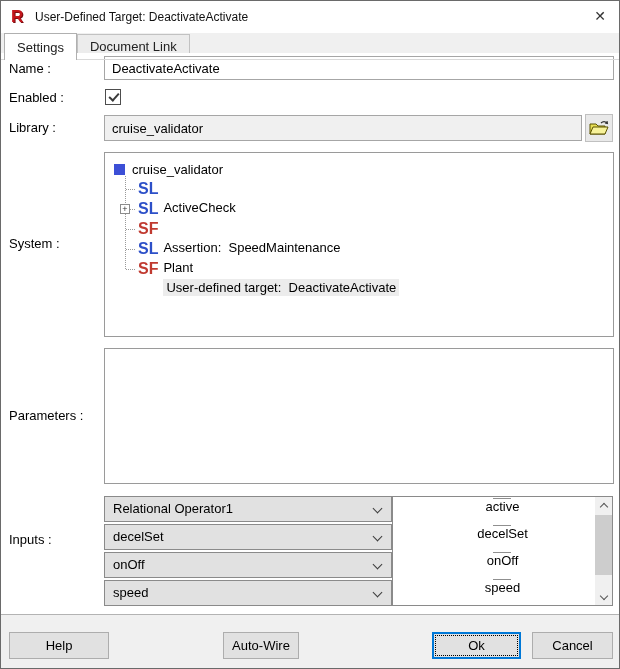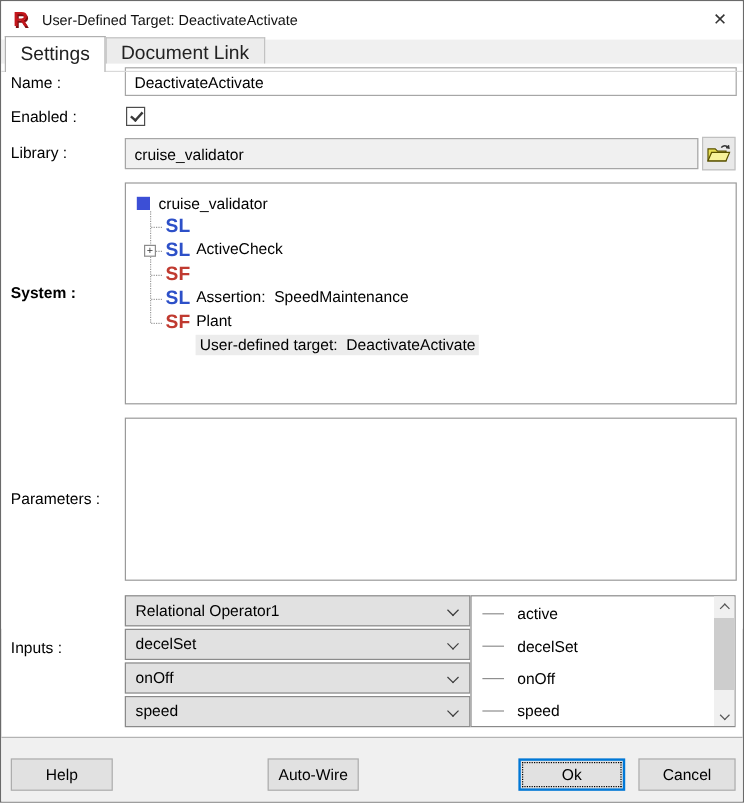--- a/index.html
+++ b/index.html
@@ -7,21 +7,21 @@
   .window{position:relative;width:620px;height:669px;background:#ffffff;border:1px solid #6a6a6a;overflow:hidden;}
 
   
   .titlebar{position:absolute;top:0;left:0;right:0;height:32px;background:#ffffff;}
   .logo{position:absolute;left:10px;top:6px;font-size:17px;font-weight:800;color:#c4161c;text-shadow:1px 1px 0 #7a0d10;}
   .title{position:absolute;left:34px;top:9px;font-size:12px;color:#111;}
   .close{position:absolute;right:13px;top:7px;font-size:14px;color:#333;cursor:pointer;line-height:16px;}
 
   
   .tabbar{position:absolute;top:32px;left:0;right:0;height:26px;background:#f0f0f0;display:flex;align-items:flex-end;padding-left:3px;}
-  .tab{font-size:16px;padding:4px 12px 5px 12px;border:1px solid #c2c2c2;border-bottom:none;background:#ececec;color:#222;position:relative;cursor:pointer;}
+  .tab{font-size:13px;padding:4px 12px 5px 12px;border:1px solid #c2c2c2;border-bottom:none;background:#ececec;color:#222;position:relative;cursor:pointer;}
   .tab.active{background:#ffffff;border-color:#b0b0b0;z-index:3;padding-top:6px;margin-bottom:-1px;}
   .content-border{position:absolute;top:58px;left:0;right:0;height:1px;background:#d9d9d9;z-index:1;}
 
   
   .content{position:absolute;top:52px;left:0;right:0;height:471px;background:#ffffff;}
   .flabel{position:absolute;left:8px;font-size:13px;color:#000;}
 
   .textinput{position:absolute;border:1px solid #a6a6a6;background:#fff;font-family:"Liberation Sans",sans-serif;font-size:13px;padding:0 7px;color:#000;outline:none;}
   .readonly{background:#f0f0f0;}
 
@@ -49,21 +49,21 @@
   .badge.sf{color:#c03a30;}
   .tree-label{white-space:pre;color:#000;margin-top:36px;}
   .tree-label.sel{background:#ececec;padding:1px 3px;}
   .expander{position:absolute;left:15px;top:5px;width:10px;height:10px;border:1px solid #8c8c8c;background:#fff;font-size:9px;line-height:8px;text-align:center;color:#333;cursor:pointer;}
 
   
   .dropdown{position:absolute;left:103px;width:288px;height:26px;background:#e1e1e1;border:1px solid #8a8a8a;font-size:13px;line-height:24px;padding-left:8px;cursor:pointer;color:#000;}
   .chev{position:absolute;width:7px;height:7px;border-right:1px solid #3c3c3c;border-bottom:1px solid #3c3c3c;}
   .chev.down{transform:rotate(45deg);right:10px;top:8px;}
   .signals{position:absolute;left:391px;top:443px;width:221px;height:110px;background:#fff;border:1px solid #8a8a8a;}
-  .sig-row{display:flex;align-items:center;height:27px;padding-top:1px;}
+  .sig-row{display:flex;align-items:center;height:27px;padding-top:1px;flex-direction:column;}
   .sig-dash{width:18px;height:0;border-top:1px solid #8f8f8f;margin:0 11px 0 9px;flex:none;}
   .sig-label{font-size:13px;color:#000;}
 
   
   .scrollbar{position:absolute;top:0;right:0;bottom:0;width:17px;background:#f0f0f0;}
   .scroll-btn{position:absolute;left:0;width:17px;height:16px;display:flex;align-items:center;justify-content:center;cursor:pointer;}
   .scroll-btn .s-chev{width:6px;height:6px;border-right:1px solid #555;border-bottom:1px solid #555;}
   .scroll-btn.up{top:0;}  .scroll-btn.up .s-chev{transform:rotate(-135deg);margin-top:3px;}
   .scroll-btn.dn{bottom:0;}.scroll-btn.dn .s-chev{transform:rotate(45deg);margin-bottom:3px;}
   .scroll-thumb{position:absolute;left:0;top:18px;width:17px;height:60px;background:#cdcdcd;cursor:pointer;}
@@ -102,21 +102,21 @@
     <input class="textinput readonly" style="left: 103px; top: 62px; width: 478px; height: 26px;" value="cruise_validator">
     <div class="folderbtn" style="left:584px;top:61px;">
       <svg width="20" height="16" viewBox="0 0 20 16">
         <path d="M1 4 h6 l2 2 h7 v8 H1 Z" fill="#e8df55" stroke="#5a5200" stroke-width="1"></path>
         <path d="M1 14 L4 7 H19 L16 14 Z" fill="#f7f29a" stroke="#5a5200" stroke-width="1"></path>
         <path d="M12 3 q3 -3 6 0" stroke="#333" fill="none" stroke-width="1.2"></path>
         <path d="M18 1 l0.4 2.4 L16 3" stroke="#333" fill="none" stroke-width="1.2"></path>
       </svg>
     </div>
 
-    <span class="flabel" style="top:183px;font-weight:bold;">System :</span>
+    <span class="flabel" style="top:183px;">System :</span>
     <div class="panelbox tree" style="left:103px;top:99px;width:510px;height:185px;">
       <div class="vline"></div>
       <div class="tree-row root">
         <span class="root-icon"></span>
         <span class="root-label">cruise_validator</span>
       </div>
       <div class="tree-row child">
         <span class="h-conn"></span>
         <span class="badge sl">SL</span>
         <span class="tree-label">ActiveCheck</span>
@@ -188,18 +188,18 @@
           </div>
         <div class="scroll-thumb"></div>
         <div class="scroll-btn dn">
             <span class="s-chev"></span>
           </div>
       </div>
     </div>
   </div>
 
   <div class="bottombar">
-    <button class="btn" style="left:8px;width:85px;">Help</button>
+    <button class="btn" style="left:8px;width:100px;">Help</button>
     <button class="btn" style="left:222px;width:76px;">Auto-Wire</button>
     <button class="btn default" style="left:431px;width:89px;">Ok</button>
     <button class="btn" style="left:531px;width:81px;">Cancel</button>
   </div>
 </div>
 
 </body></html>

